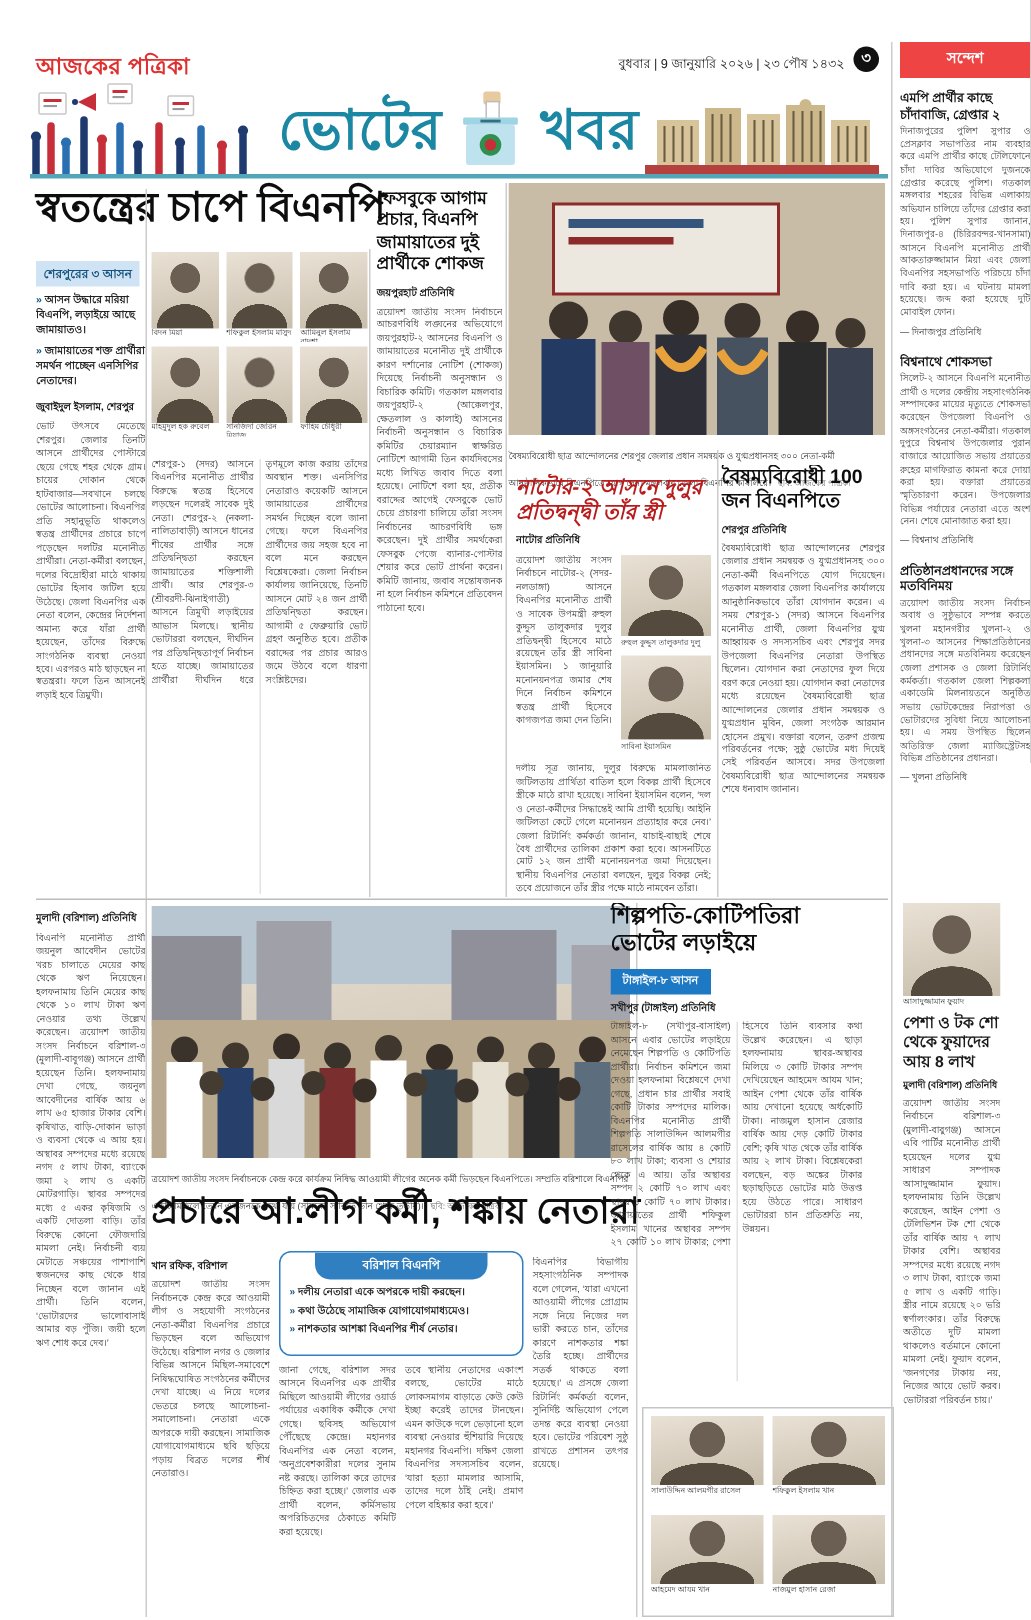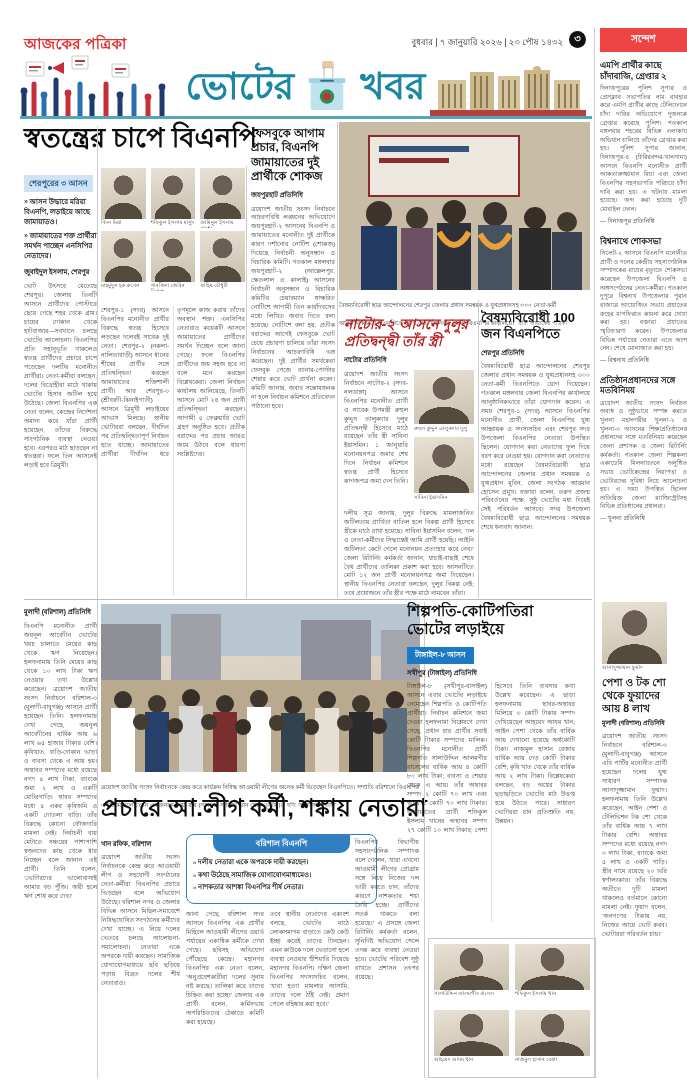--- a/index.html
+++ b/index.html
@@ -72,21 +72,21 @@
   .meyor { position:absolute; left:24px; top:606px; width:73px; height:470px; overflow:hidden; }
   .meyor h2 { font-size:11.5px; line-height:1.25; margin-bottom:5px; }
 
   
   .proc-photo { position:absolute; left:101px; top:604px; width:319px; height:168px; }
   .proc-cap { position:absolute; left:101px; top:775px; width:319px; }
 
   
   .bar-hl { position:absolute; left:101px; top:795px; width:488px; font-size:24px; font-weight:bold; line-height:1.1; color:#0d0d0d; }
   .bar-colA { position:absolute; left:101px; top:838px; width:79px; height:238px; }
-  .bar-box { position:absolute; left:186px; top:834px; width:191px; height:70px; border:1.5px solid #2f7fc1; border-radius:8px; overflow:hidden;font-family:Liberation Serif, serif; }
+  .bar-box { position:absolute; left:186px; top:834px; width:163px; height:70px; border:1.5px solid #2f7fc1; border-radius:8px; overflow:hidden; }
   .bar-box .bt { width:72%; margin:0 auto 4px; background:#2f7fc1; color:#fff; font-size:8px; font-weight:bold; text-align:center; padding:2px 0 3px; border-radius:0 0 10px 10px; }
   .bar-box .bullet { font-size:6.8px; margin:0 6px 3px; }
   .bar-colB { position:absolute; left:186px; top:910px; width:78px; height:166px; }
   .bar-colC { position:absolute; left:270px; top:910px; width:79px; height:166px; }
   .bar-colD { position:absolute; left:355px; top:838px; width:64px; height:238px; }
 
   
   .shilpo { position:absolute; left:407px; top:602px; width:168px; height:332px; overflow:hidden; }
   .shilpo h2 { font-size:15px; line-height:1.2; color:#0d0d0d; margin-bottom:5px; }
   .label-solid { display:inline-block; background:#1d79c4; color:#fff; font-size:7.5px; font-weight:bold; padding:2px 8px 3px; margin-bottom:3px; }
@@ -182,21 +182,21 @@
         <line x1="113" y1="12" x2="113" y2="46"></line>
         <line x1="119" y1="12" x2="119" y2="46"></line>
       <line x1="131" y1="22" x2="131" y2="46"></line>
         <line x1="137" y1="22" x2="137" y2="46"></line>
         <line x1="143" y1="22" x2="143" y2="46"></line>
         <line x1="149" y1="22" x2="149" y2="46"></line>
     </g>
     <circle cx="109" cy="8" r="4" fill="#cdb88c"></circle>
   </svg>
 
-  <div class="dateline">বুধবার | ৭ জানুয়ারি ২০২৬ | ২৩ পৌষ ১৪৩২</div>
+  <div class="dateline">বুধবার | 9 জানুয়ারি ২০২৬ | ২৩ পৌষ ১৪৩২</div>
   <div class="pagenum">৩</div>
   <div class="header-rule"></div>
 
   <div class="vline" style="left:594px; top:28px; height:1050px;"></div>
   <div class="sidebar" style="width:87px;">
     <div class="sandesh-hd">সন্দেশ</div>
 
     <div class="s-item">
       <h3>এমপি প্রার্থীর কাছে চাঁদাবাজি, গ্রেপ্তার ২</h3>
       <p>দিনাজপুরের পুলিশ সুপার ও প্রেসক্লাব সভাপতির নাম ব্যবহার করে এমপি প্রার্থীর কাছে টেলিফোনে চাঁদা দাবির অভিযোগে দুজনকে গ্রেপ্তার করেছে পুলিশ। গতকাল মঙ্গলবার শহরের বিভিন্ন এলাকায় অভিযান চালিয়ে তাঁদের গ্রেপ্তার করা হয়। পুলিশ সুপার জানান, দিনাজপুর-৪ (চিরিরবন্দর-খানসামা) আসনে বিএনপি মনোনীত প্রার্থী আকতারুজ্জামান মিয়া এবং জেলা বিএনপির সহসভাপতি পরিচয়ে চাঁদা দাবি করা হয়। এ ঘটনায় মামলা হয়েছে। জব্দ করা হয়েছে দুটি মোবাইল ফোন।</p>

